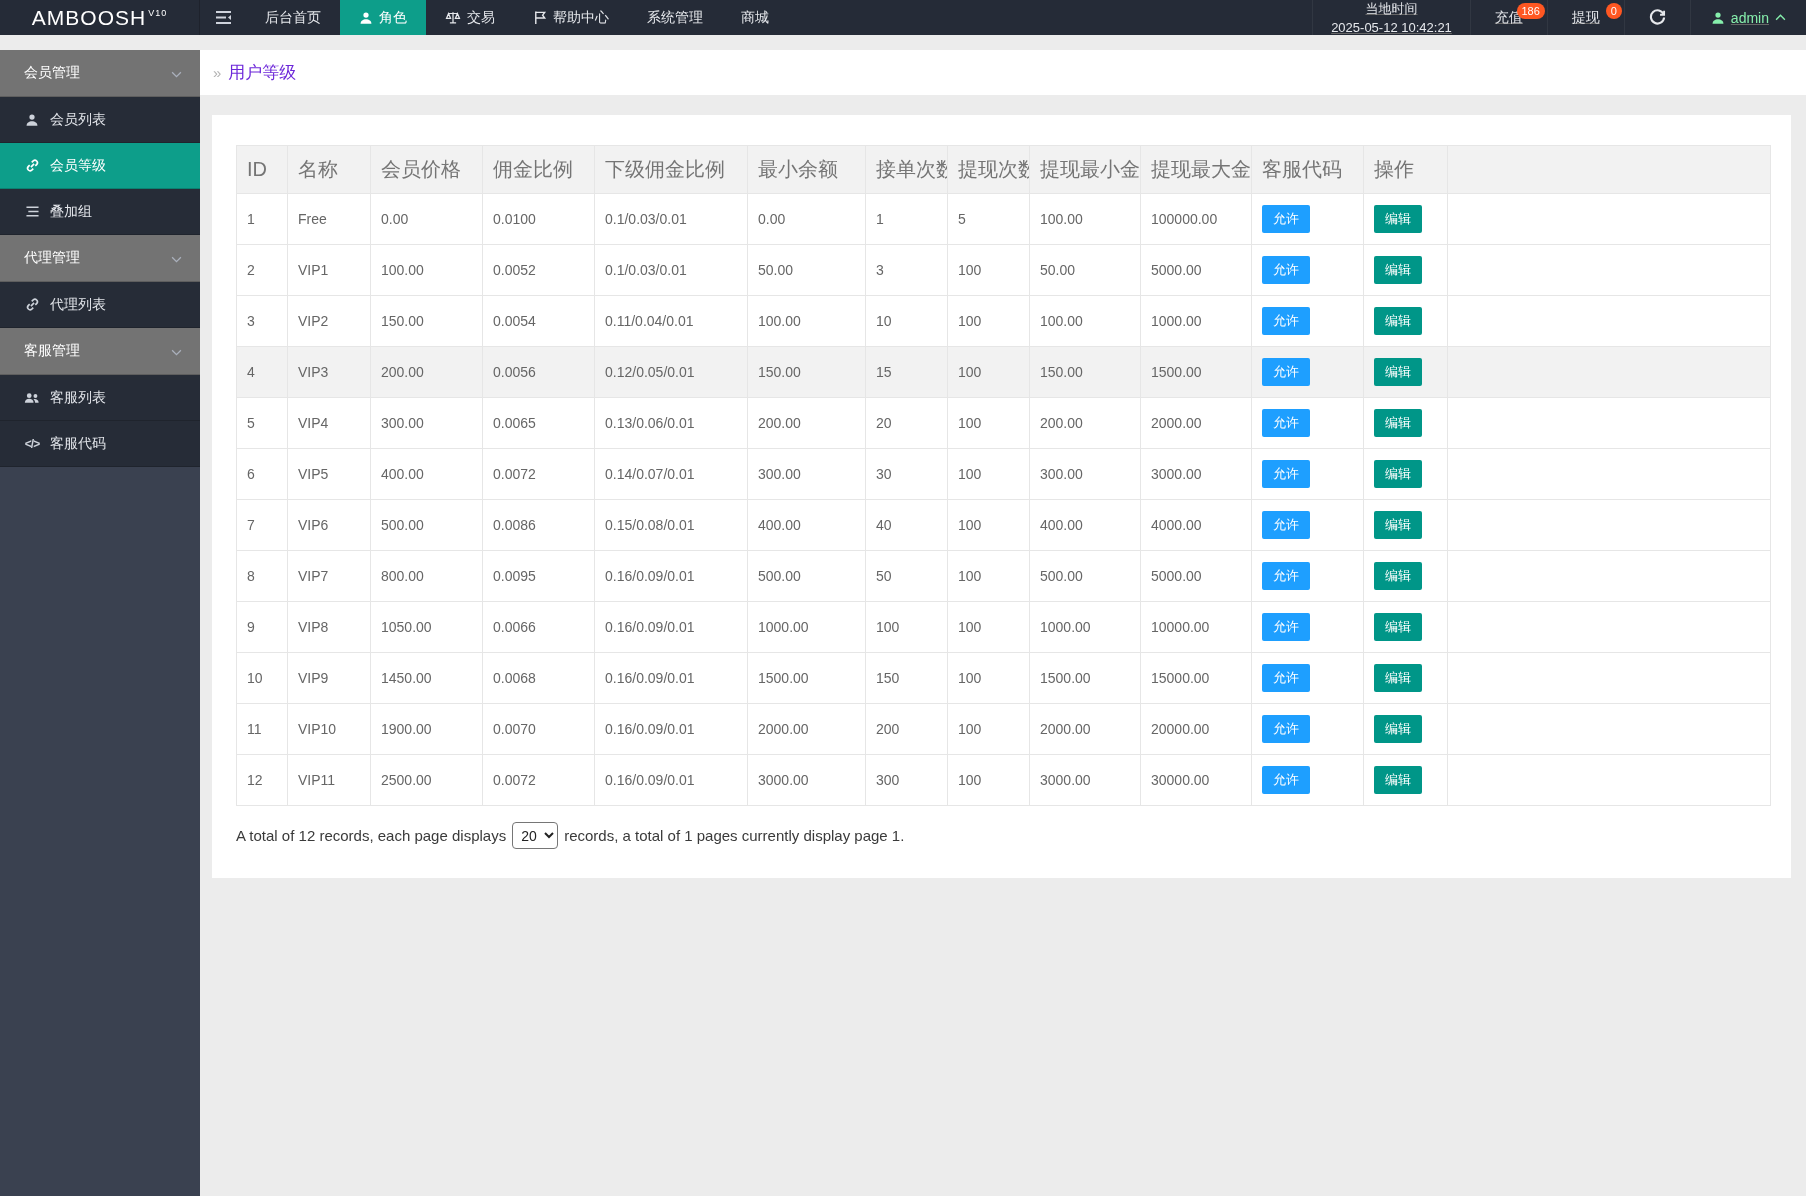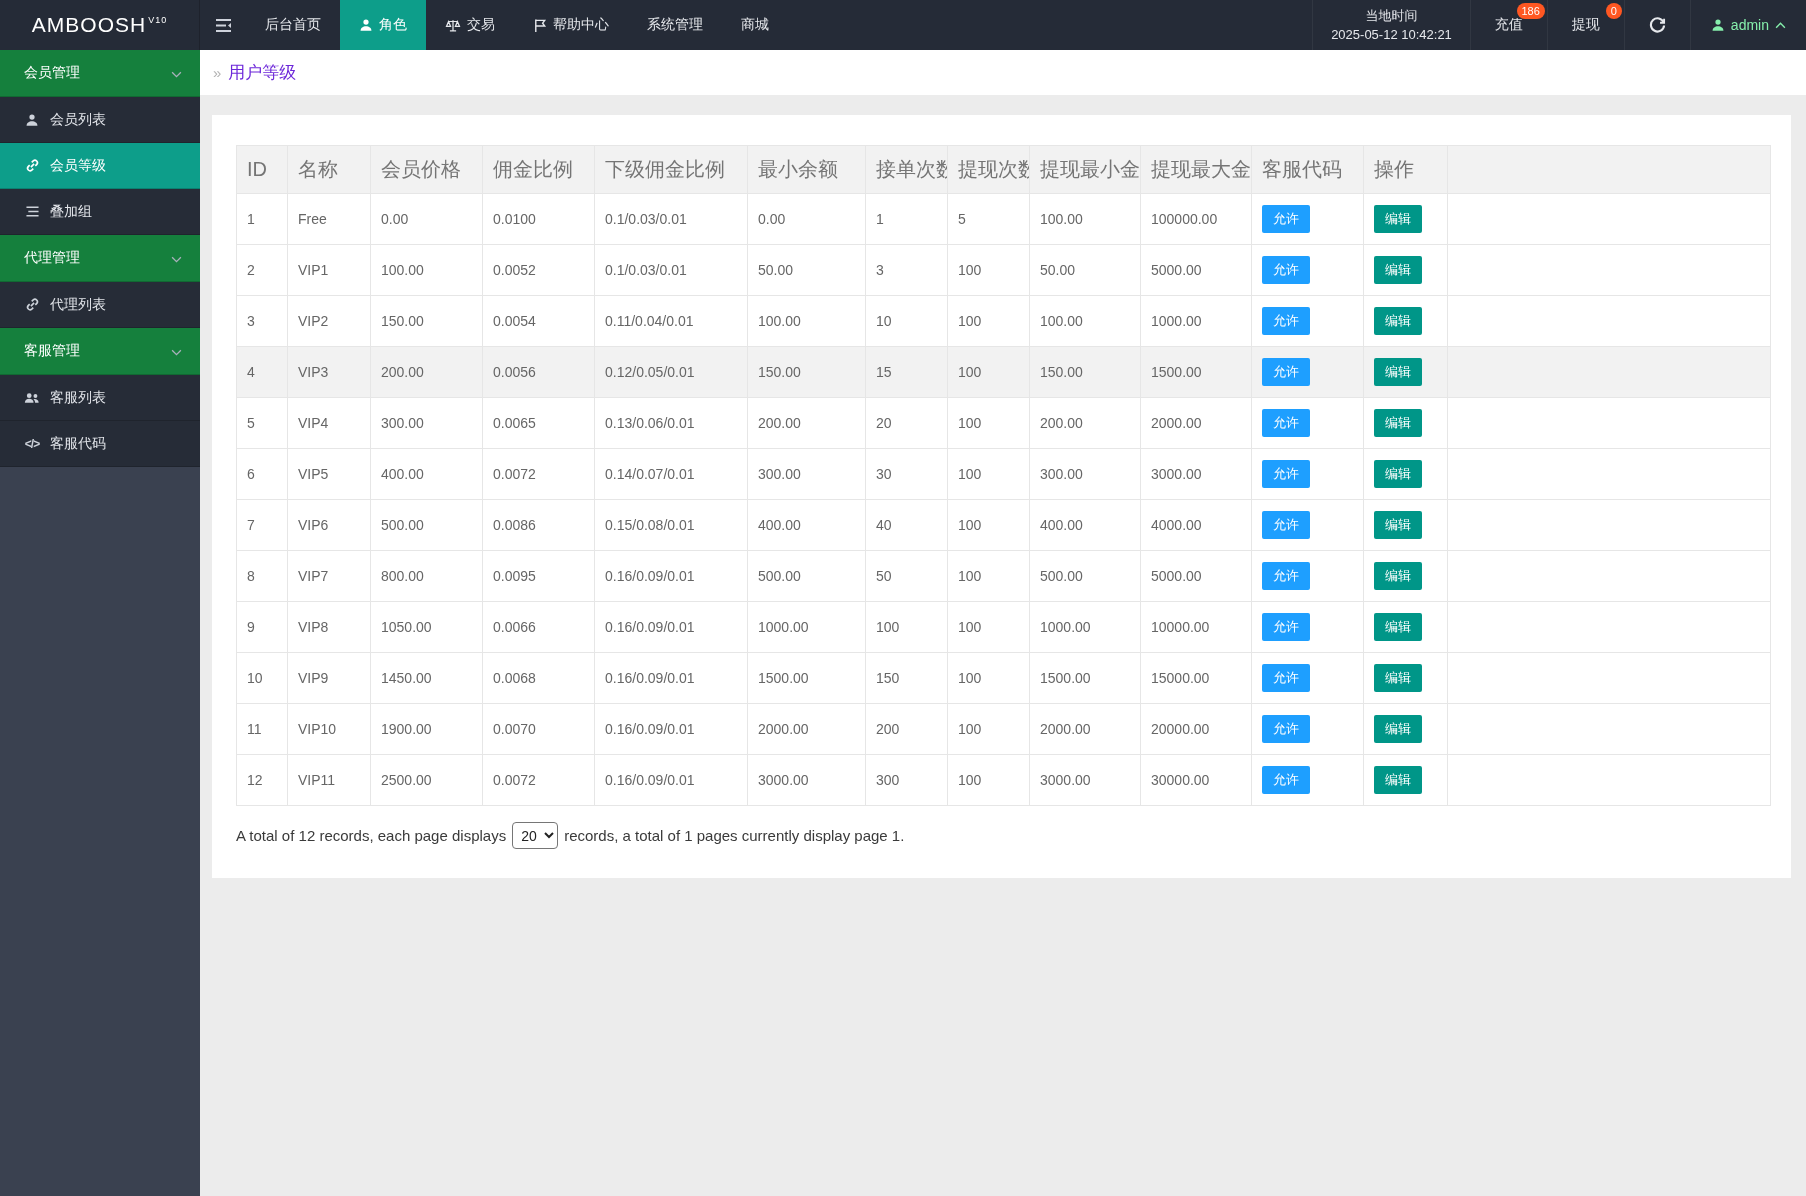--- a/index.html
+++ b/index.html
@@ -4,40 +4,40 @@
 <style>
   * { margin:0; padding:0; box-sizing:border-box; }
   html,body { width:1806px; height:1196px; }
   body {
     font-family:"Liberation Sans","DejaVu Sans",sans-serif;
     background:#ececec; position:relative; overflow:hidden;
     font-size:14px; color:#666;
   }
   
   .topbar {
-    position:absolute; top:0; left:0; width:1806px; height:50px;
+    position:absolute; top:0; left:0; width:1806px; height:35px;
     background:#252b37; display:flex; align-items:stretch; z-index:20;
   }
   .logo {
     width:200px; display:flex; align-items:center; justify-content:center;
     color:#fff; font-size:21px; letter-spacing:1px;
     border-right:1px solid #1e222c;
   }
   .logo sup { font-size:9px; margin-left:2px; margin-top:-10px; }
   .nav-toggle {
     width:46px; display:flex; align-items:center; justify-content:center;
     color:#cfd3dc; cursor:pointer;
   }
   .topnav { display:flex; align-items:stretch; }
   .nav-item {
     display:flex; align-items:center; gap:6px; padding:0 19px;
     color:#e6e8ec; cursor:pointer; font-size:14px;
   }
   .nav-item.active { background:#0d9e8a; color:#fff; }
-  .topbar-right { margin-left:auto; display:flex; align-items:stretch; }
+  .topbar-right { margin-left:auto; display:flex; align-items:stretch;text-decoration:underline; }
   .timebox {
     display:flex; flex-direction:column; align-items:center; justify-content:center;
     color:#e6e8ec; font-size:13px; line-height:19px; padding:0 18px;
     border-left:1px solid rgba(255,255,255,.06);
   }
   .tb-btn {
     position:relative; display:flex; align-items:center; padding:0 24px;
     color:#e6e8ec; cursor:pointer; border-left:1px solid rgba(255,255,255,.06);
   }
   .badge {
@@ -49,21 +49,21 @@
     color:#86efac; cursor:pointer; border-left:1px solid rgba(255,255,255,.06); }
   .icon { display:inline-flex; align-items:center; justify-content:center; }
   .icon svg { display:block; }
   
   .sidebar {
     position:absolute; top:50px; left:0; width:200px; height:1146px;
     background:#3a4150; z-index:10;
   }
   .side-group-header {
     height:47px; display:flex; align-items:center; padding:0 18px 0 24px;
-    color:#fff; cursor:pointer; background:#15803d;
+    color:#fff; cursor:pointer; background:#737373;
     border-bottom:1px solid rgba(0,0,0,.18); font-size:14px;
   }
   .side-group-header .chev { margin-left:auto; color:#aab0bc; }
   .side-item {
     height:46px; display:flex; align-items:center; gap:10px; padding:9px 24px;
     color:#e2e5ea; cursor:pointer; background:#262c37;
     border-bottom:1px solid rgba(0,0,0,.18); font-size:14px;
   }
   .side-item .icon { width:16px; color:#cdd2da; }
   .side-item.active { background:#0d9e8a; color:#fff; }

